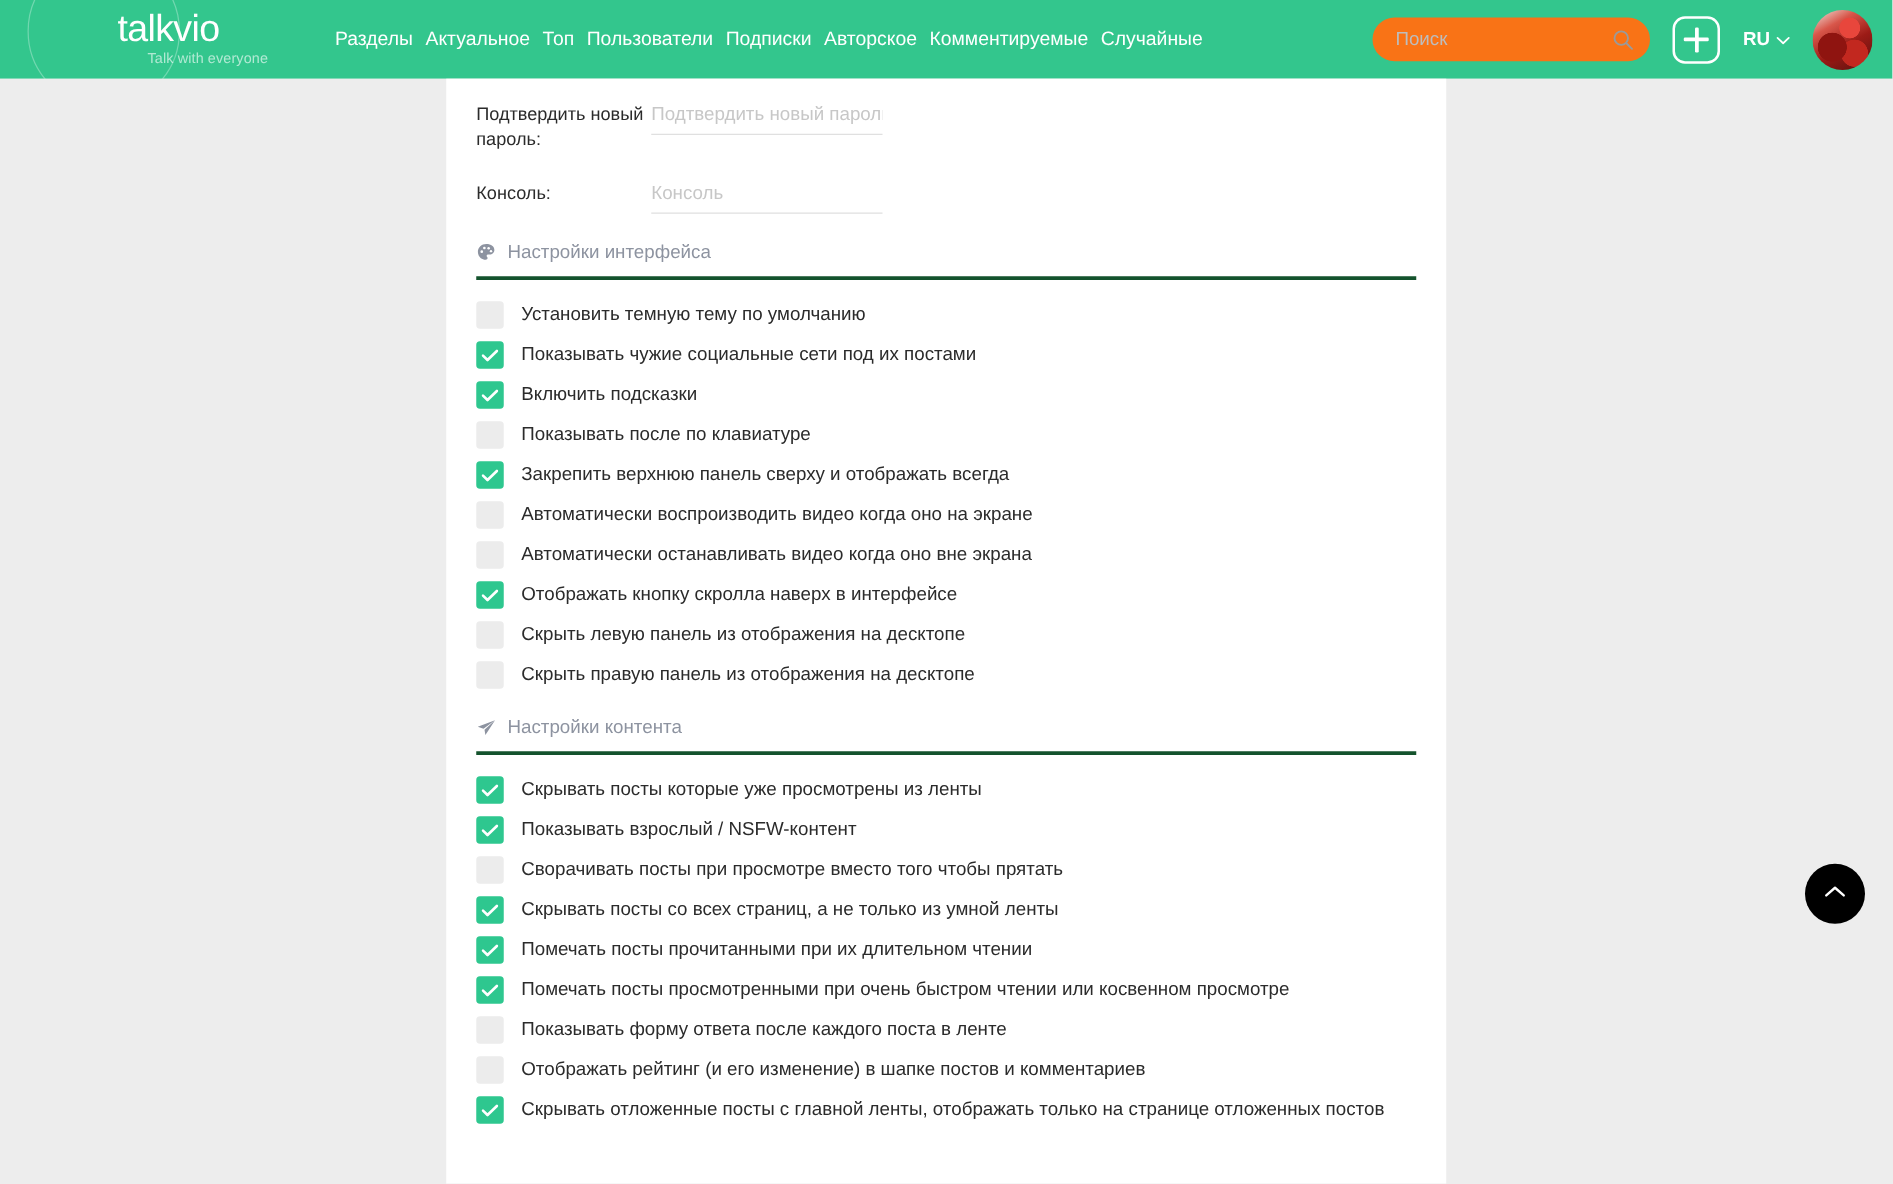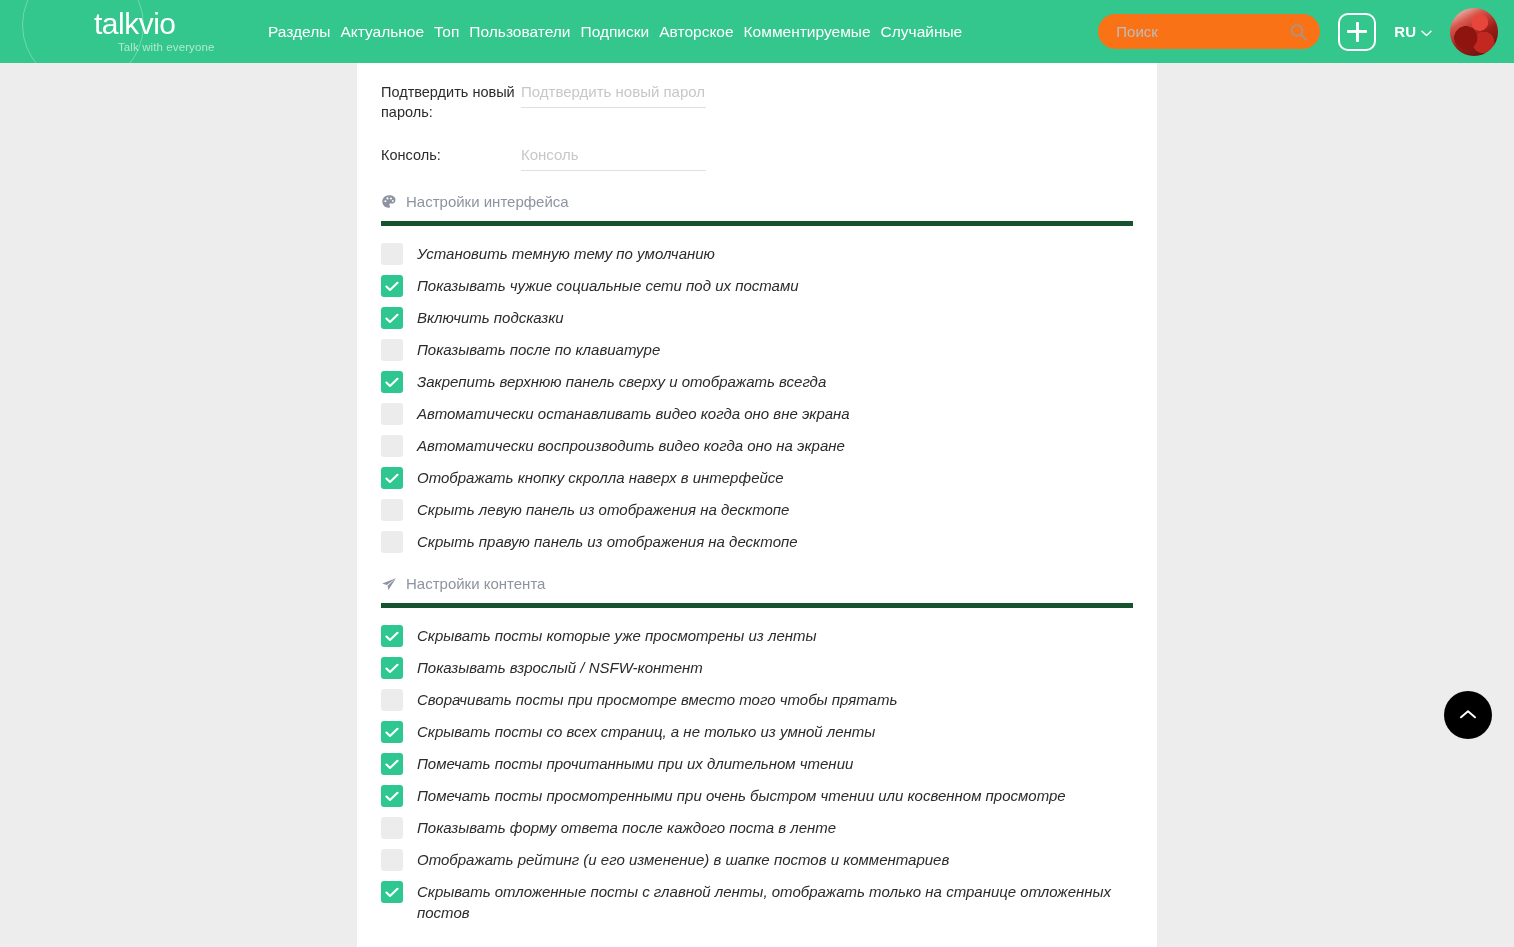--- a/index.html
+++ b/index.html
@@ -181,21 +181,21 @@
   }
   .form-input::placeholder { color: #c7c7c7; }
 
   
   .section { margin-top: 8px; }
   .section-head {
     display: flex;
     align-items: center;
     gap: 9px;
     padding-bottom: 11px;
-    border-bottom: 5px solid #14532d;
+    border-bottom: 3px solid #14532d;
     margin-bottom: 16px;
   }
   .section-icon { display: flex; align-items: center; color: #8d93a0; }
   .section-title {
     font-size: 15px;
     color: #8d93a0;
   }
 
   
   .check-row {
@@ -216,21 +216,21 @@
     justify-content: center;
   }
   .checkbox.checked { background: #2ec78f; }
   .check-label {
     font-size: 15px;
     color: #2b2b2b;
     line-height: 1.42;
     padding-top: 1px;
     max-width: 700px;
   }
-  .section-content { margin-bottom: 22px; font-style: italic; }
+  .section-content { margin-bottom: 22px; }
 
   
   .scroll-top {
     position: absolute;
     right: 22px;
     bottom: 24px;
     width: 48px; height: 48px;
     border-radius: 50%;
     background: #000000;
     display: flex;
@@ -349,25 +349,25 @@
           <div class="check-row">
             <span class="checkbox checked">
               <svg width="14" height="11" viewBox="0 0 14 11" fill="none">
                 <path d="M1.4 5.5L5 9L12.5 1.8" stroke="#ffffff" stroke-width="2.1" stroke-linecap="round" stroke-linejoin="round"></path>
               </svg>
             </span>
             <span class="check-label">Закрепить верхнюю панель сверху и отображать всегда</span>
           </div>
           <div class="check-row">
             <span class="checkbox"></span>
+            <span class="check-label">Автоматически воспроизводить видео когда оно на экране</span>
+          </div>
+          <div class="check-row">
+            <span class="checkbox"></span>
             <span class="check-label">Автоматически останавливать видео когда оно вне экрана</span>
-          </div>
-          <div class="check-row">
-            <span class="checkbox"></span>
-            <span class="check-label">Автоматически воспроизводить видео когда оно на экране</span>
           </div>
           <div class="check-row">
             <span class="checkbox checked">
               <svg width="14" height="11" viewBox="0 0 14 11" fill="none">
                 <path d="M1.4 5.5L5 9L12.5 1.8" stroke="#ffffff" stroke-width="2.1" stroke-linecap="round" stroke-linejoin="round"></path>
               </svg>
             </span>
             <span class="check-label">Отображать кнопку скролла наверх в интерфейсе</span>
           </div>
           <div class="check-row">

